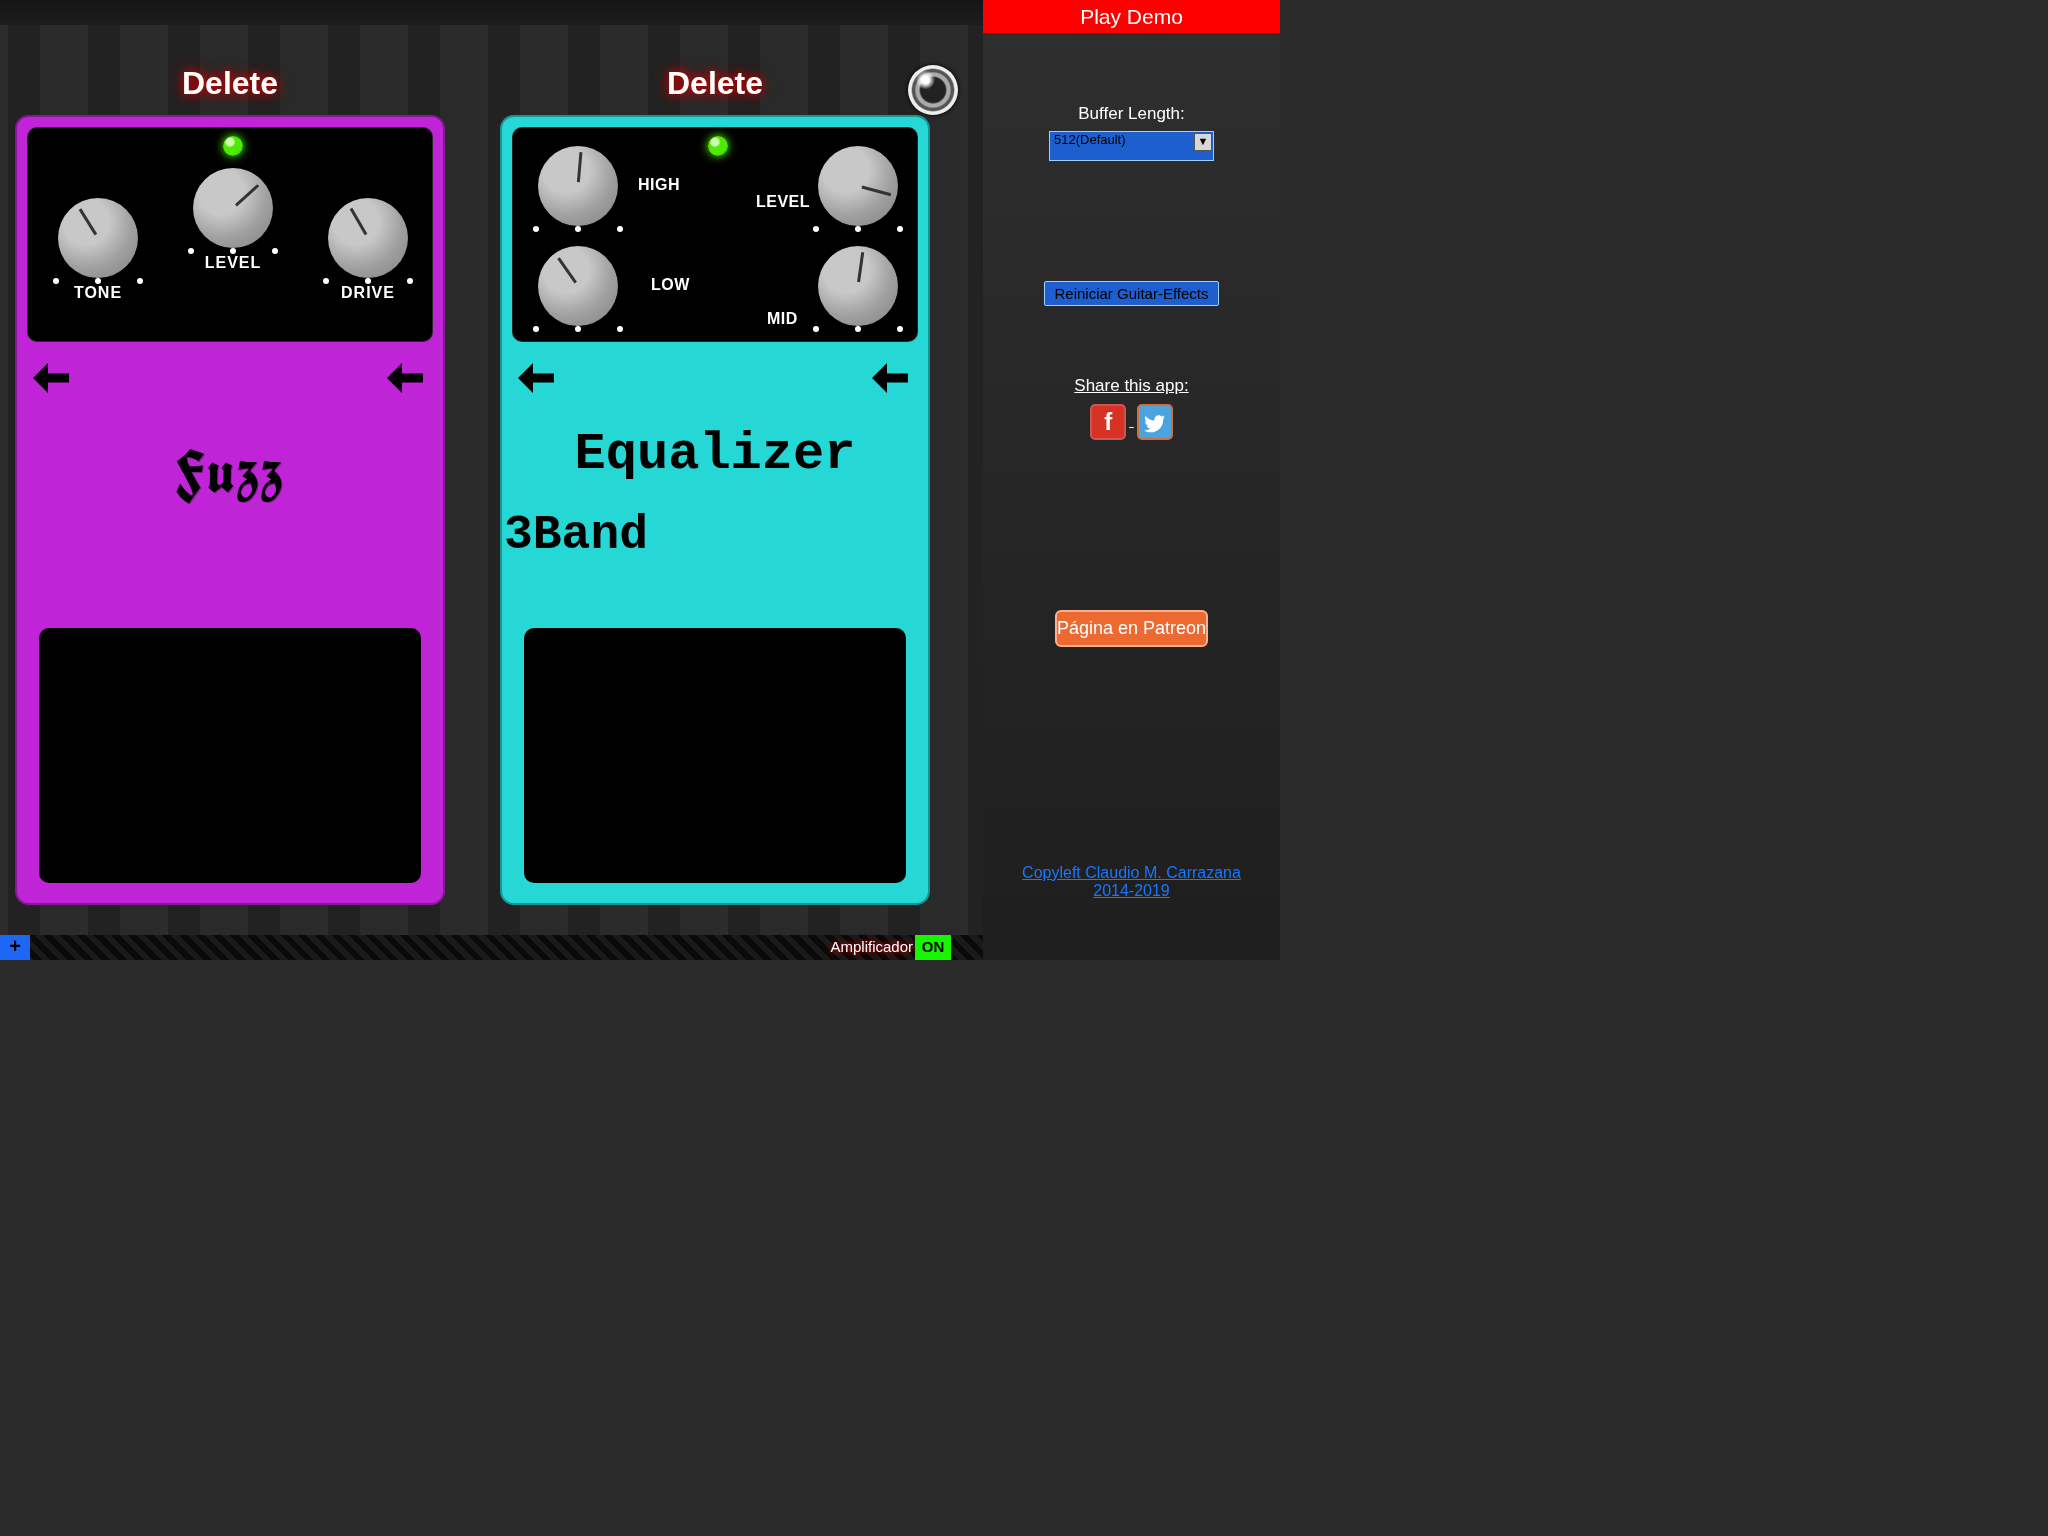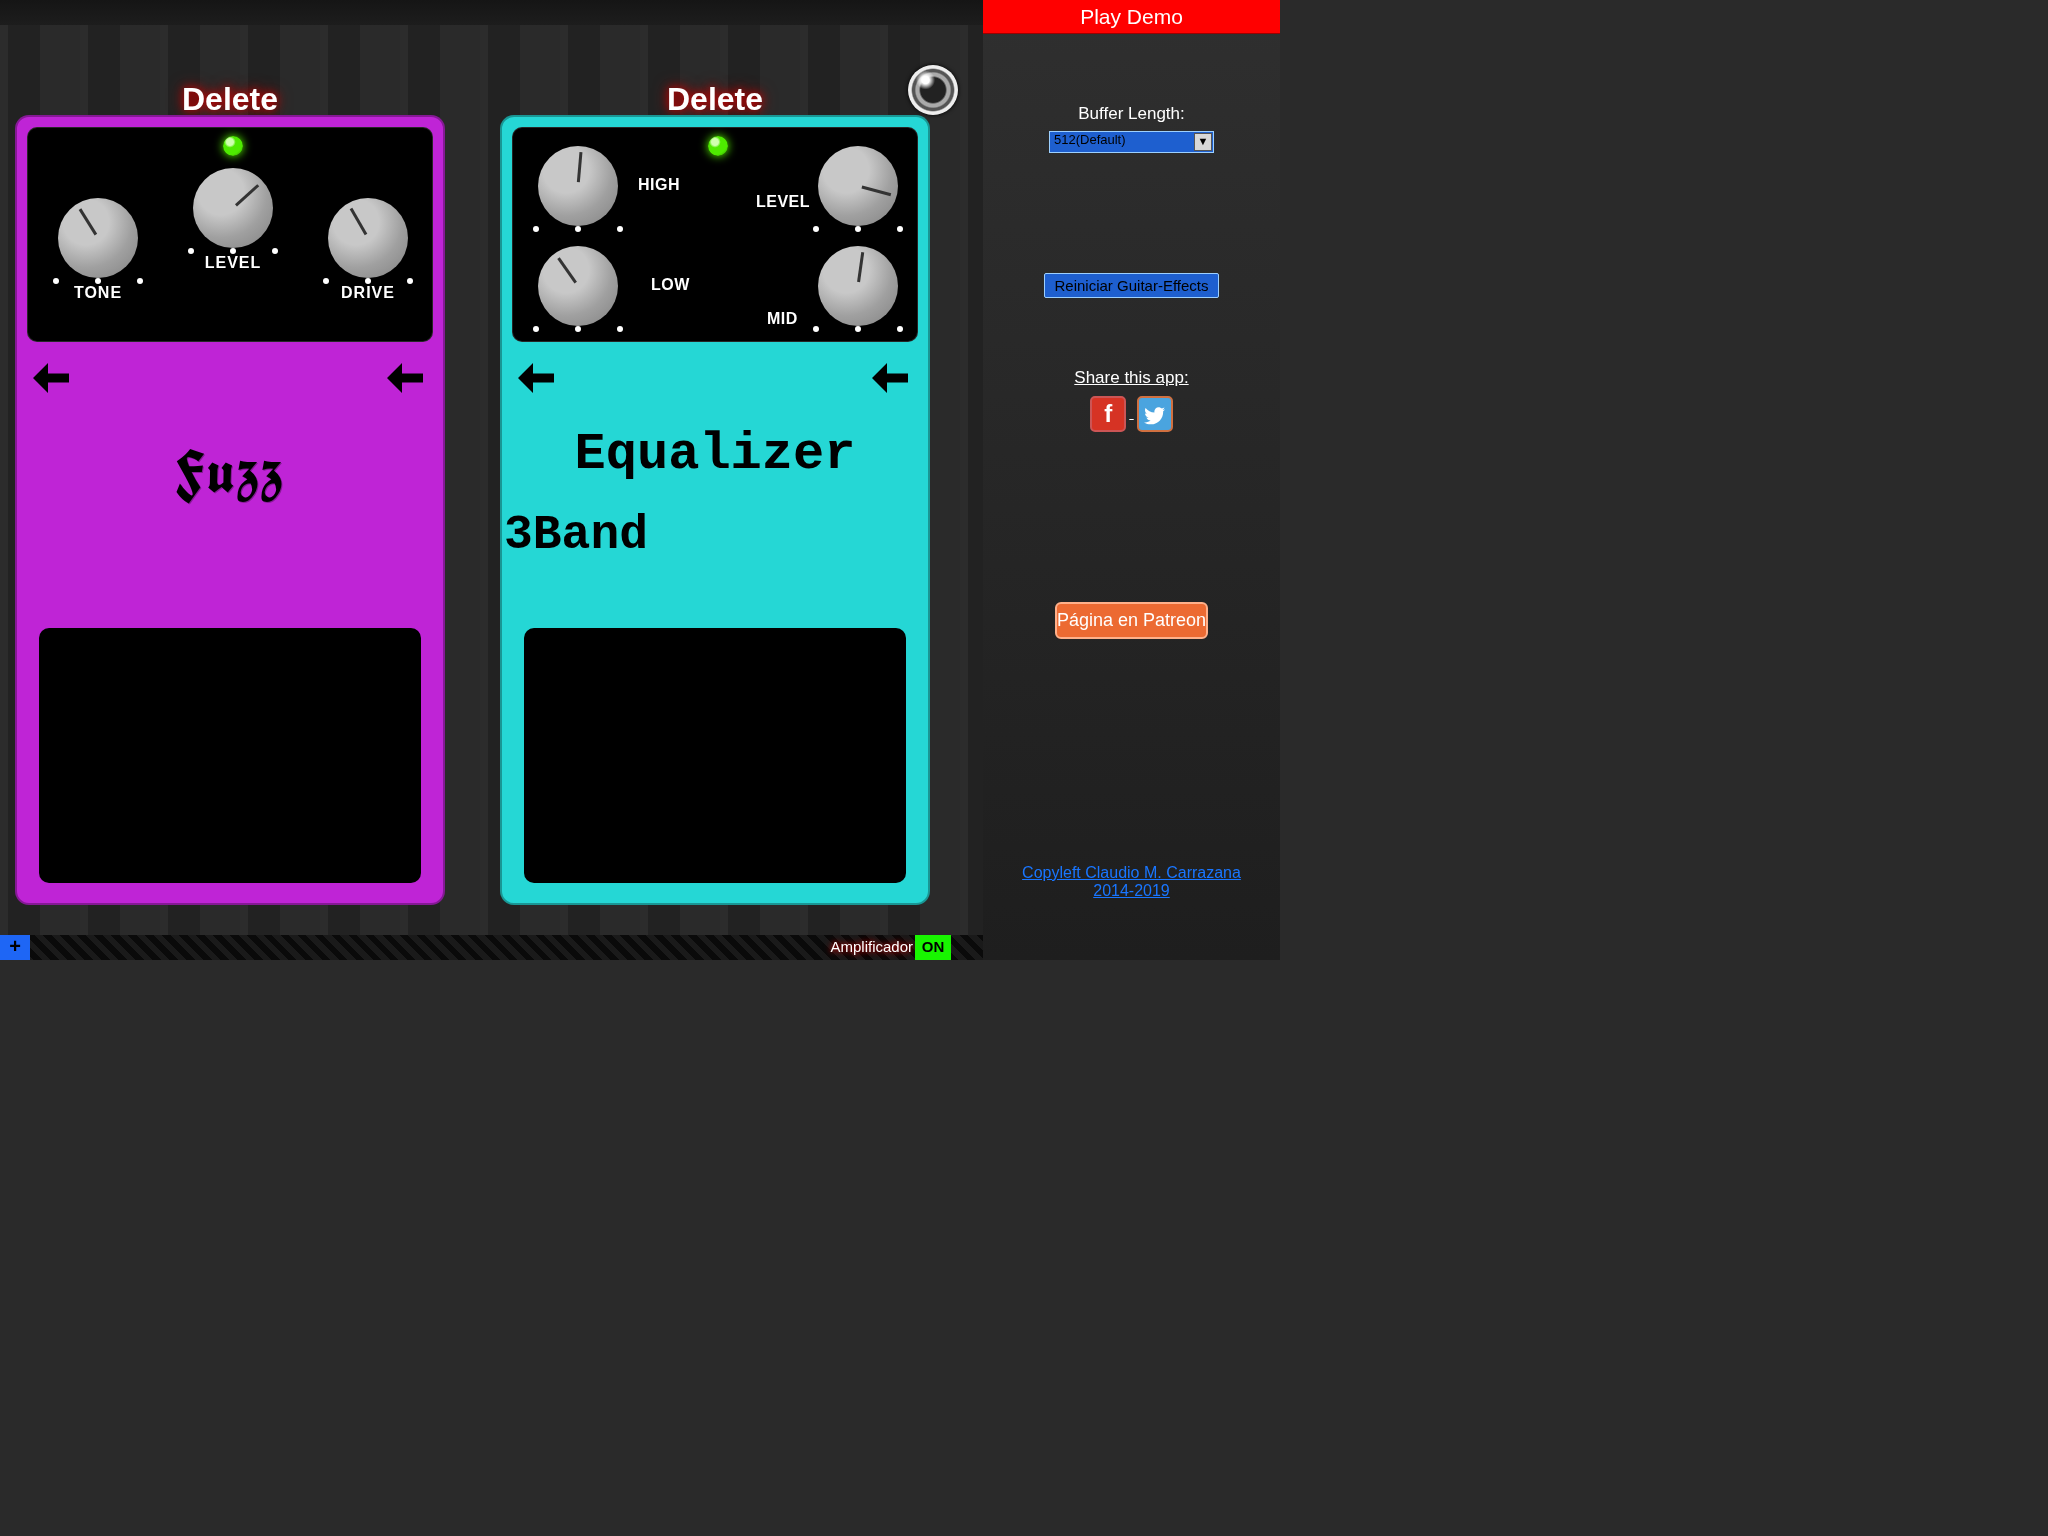--- a/index.html
+++ b/index.html
@@ -47,21 +47,21 @@
     background: linear-gradient(#151515,#1d1d1d);
   }
 
   .delete-label {
     font-family: "Trebuchet MS", sans-serif;
     font-weight: bold;
     font-size: 32px;
     color: #fff;
     text-shadow: 0 0 8px #cc0000, 0 0 16px #a00;
     position: absolute;
-    top: 56px;
+    top: 40px;
     width: 430px;
     text-align: center;
     cursor: pointer;
   }
   .delete-1 { left: 15px; }
   .delete-2 { left: 500px; }
 
   
   .metal-ring {
     position: absolute;
@@ -203,21 +203,21 @@
     line-height: 34px;
     cursor: pointer;
     border-bottom: 1px solid #990000;
   }
   .side-section { text-align: center; color: #fff; }
   .buffer-block { margin-top: 70px; }
   .side-label { font-size: 17px; margin-bottom: 6px; }
   .buffer-select {
     display: inline-block;
     width: 165px;
-    height: 22px;
+    height: 30px;
     background: #1e5fcf;
     border: 1px solid #9dd0ff;
     color: #000;
     text-align: left;
     padding: 0 4px;
     font-size: 13px;
     position: relative;
   }
   .buffer-select .chev {
     position: absolute; right: 1px; top: 1px;

